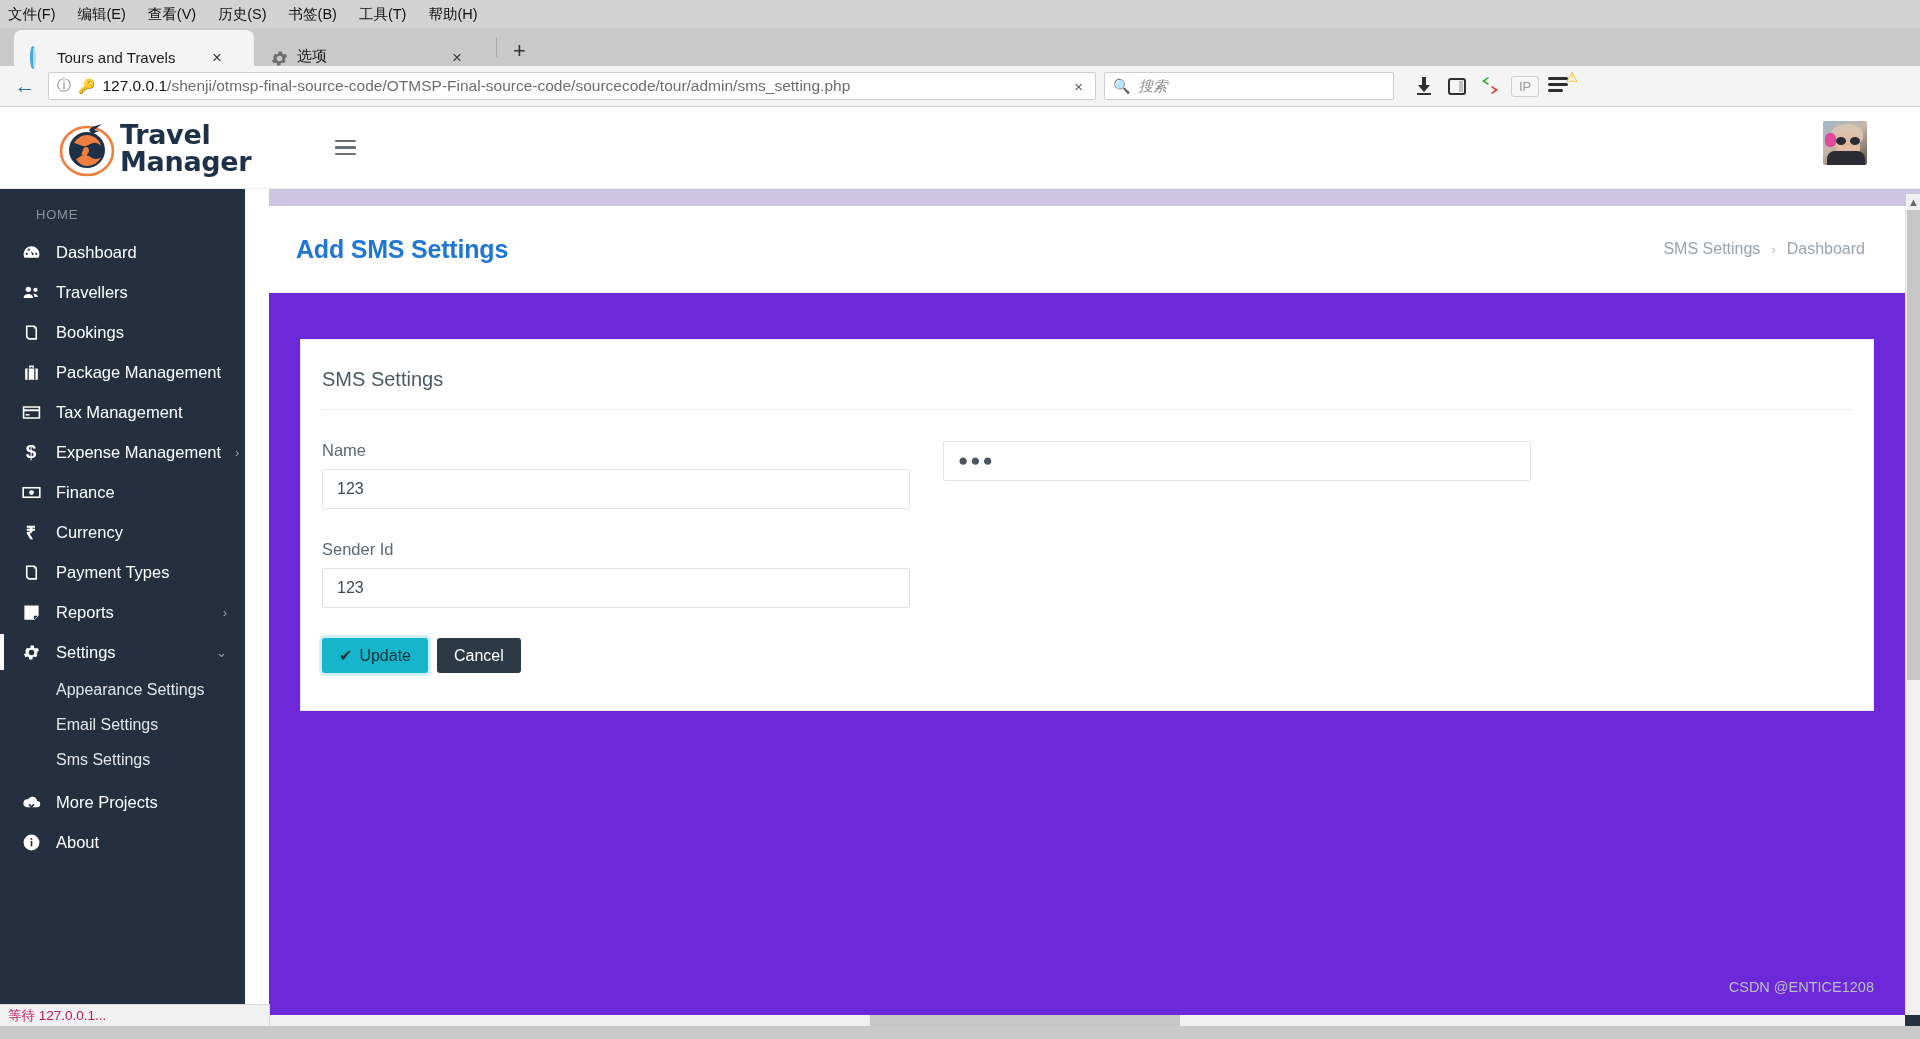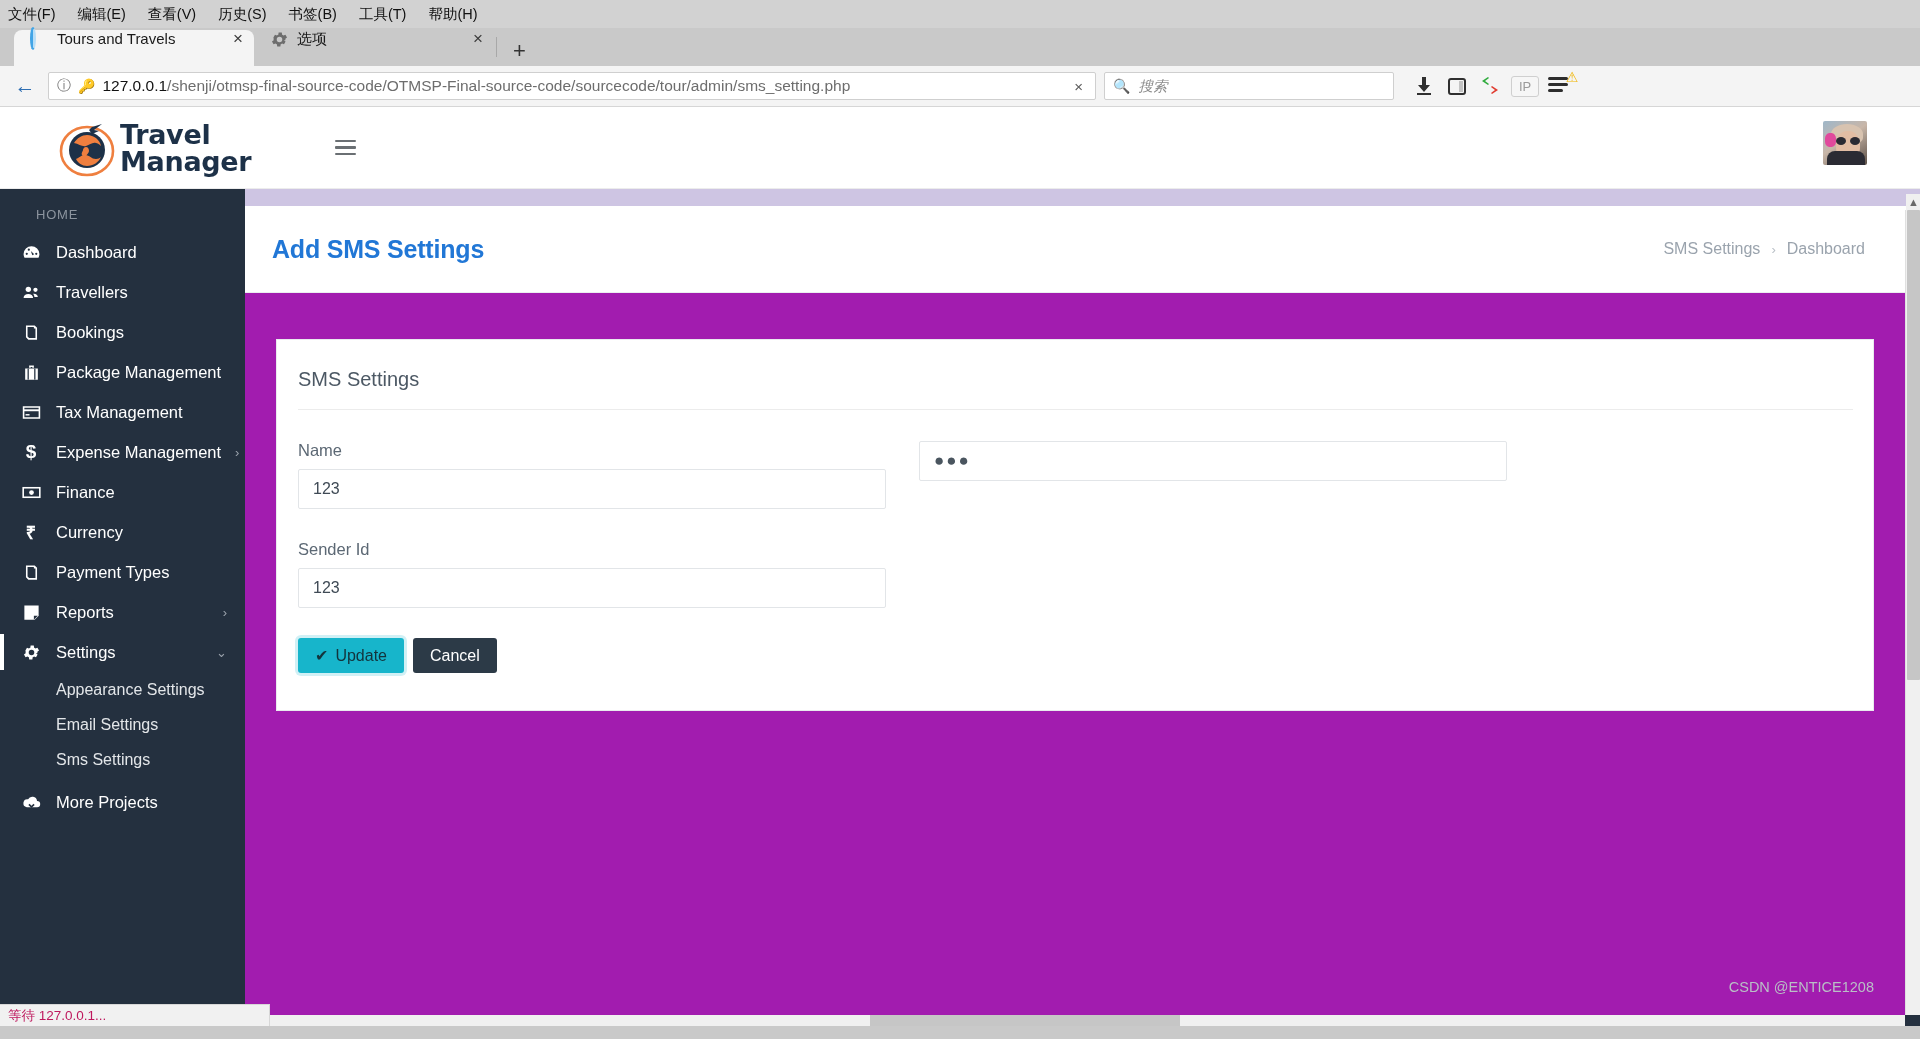--- a/index.html
+++ b/index.html
@@ -17,22 +17,22 @@
     height: 28px; background: #d2d2d2;
     display: flex; align-items: center; padding-left: 8px; gap: 22px;
     font-size: 14.5px; color: #111;
   }
 
   .tabstrip {
     height: 38px; background: #c9c9c9;
     display: flex; align-items: flex-end; padding-left: 14px; position: relative;
   }
   .tab {
-    height: 36px; display: flex; align-items: flex-start; gap: 10px;
-    padding: 0 7px 0 16px; border-radius: 8px 8px 0 0; font-size: 15px;
+    height: 36px; display: flex; align-items: flex-end; gap: 10px;
+    padding: 0 28px 0 16px; border-radius: 8px 8px 0 0; font-size: 15px;
     color: #1a1a1a; min-width: 240px; position: relative;
   }
   .tab.active { background: #f4f4f4; }
   .tab.inactive { background: #c9c9c9; }
   .tab-title { flex: 1; white-space: nowrap; overflow: hidden; }
   .tab-close { font-size: 17px; color: #3b3b3b; line-height: 1; padding: 0 4px; }
   .tab-favicon { width: 17px; height: 17px; display: inline-block; }
   .circle-fav {
     width: 15px; height: 15px; border-radius: 50%;
     border: 3px solid #41a4e6; border-right-color: #b8def7;
@@ -127,21 +127,21 @@
   .side-item.active::before {
     content: ""; position: absolute; left: 0; top: 2px; bottom: 2px; width: 4px; background: #ffffff;
   }
   .side-sub {
     display: flex; align-items: center; height: 35px; padding-left: 56px;
     font-size: 16px; color: #e3e6e9; font-weight: 300; cursor: pointer;
   }
   .icon-svg { width: 19px; height: 19px; display: block; fill: #ffffff; }
 
   
-  .main { flex: 1; background: #a21caf; position: relative; overflow: hidden; }
+  .main { flex: 1; background: #6d28d9; position: relative; overflow: hidden; margin-left: 24px; }
   .accent-strip { height: 17px; background: #cec5e3; }
   .page-head {
     height: 87px; background: #ffffff; display: flex; align-items: center;
     padding: 0 55px 0 27px; justify-content: space-between; border-bottom: 1px solid #eceef0;
   }
   .page-title { font-size: 25px; color: #2177d6; font-weight: bold; letter-spacing: -0.2px; }
   .breadcrumb { font-size: 16px; color: #9aa3ad; display: flex; align-items: center; gap: 11px; }
   .breadcrumb .sep { color: #b9c0c7; font-size: 13px; }
 
   .card {
@@ -423,20 +423,30 @@
         <div class="side-item" style="margin-top:5px">
           <span class="s-ico">
             <svg class="icon-svg" viewBox="0 0 24 24">
                 <path d="M19 10a6 6 0 00-11.3-2A5 5 0 006 18h13a4 4 0 000-8z"></path>
                 <path d="M12 11v5l-2.5-2.5L8 15l4 4 4-4-1.5-1.5L12 16z" fill="#24303f"></path>
               </svg>
           </span>
           <span class="s-label">More Projects</span>
         </div>
 
+        <div class="side-item">
+          <span class="s-ico">
+            <svg class="icon-svg" viewBox="0 0 24 24">
+                <circle cx="12" cy="12" r="10"></circle>
+                <rect x="11" y="10" width="2" height="7" fill="#24303f"></rect>
+                <rect x="11" y="6.5" width="2" height="2.2" fill="#24303f"></rect>
+              </svg>
+          </span>
+          <span class="s-label">About</span>
+        </div>
       </div>
 
       <div class="main">
         <div class="accent-strip"></div>
 
         <div class="page-head">
           <div class="page-title">Add SMS Settings</div>
           <div class="breadcrumb">
             <span>SMS Settings</span>
             <span class="sep">›</span>

